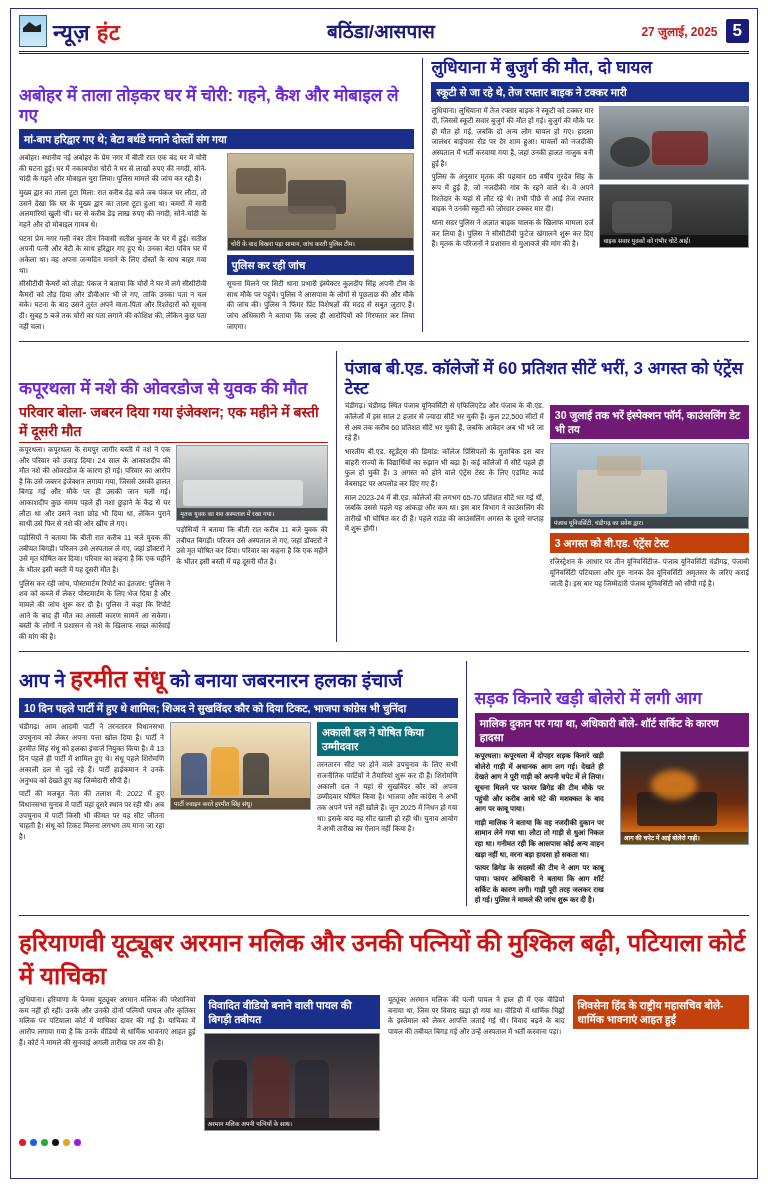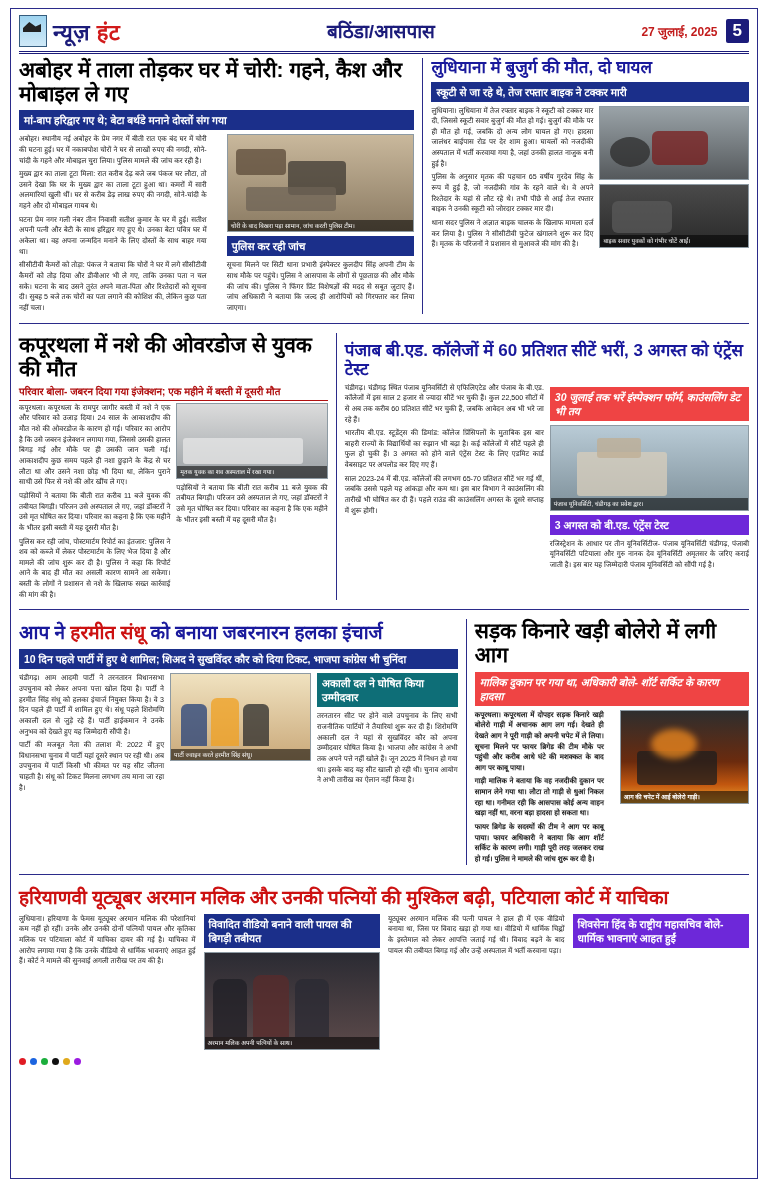--- a/index.html
+++ b/index.html
@@ -13,43 +13,43 @@
   .logo-box{width:26px;height:30px;background:linear-gradient(#9fd4f0,#cfe9f7);border:1px solid #355c7d;position:relative;}
   .logo-box:after{content:"";position:absolute;left:3px;top:6px;width:18px;height:10px;background:#222;clip-path:polygon(0 60%,35% 0,70% 45%,100% 20%,100% 100%,0 100%);}
   .paper-name{font-size:22px;font-weight:bold;color:#1b1b7a;letter-spacing:.5px;}
   .paper-name .red{color:#d11a1a;}
   .mast-center{font-size:19px;font-weight:bold;color:#1b1b7a;}
   .mast-right{display:flex;align-items:center;gap:8px;font-size:12px;font-weight:bold;color:#c21c1c;}
   .page-num{background:#1b1b7a;color:#fff;font-size:17px;padding:0 7px;line-height:24px;border-radius:2px;}
 
   
   .rule{border-top:1px solid #2b2b8a;margin:5px 0;}
-  .hl-red{font-size:21px;font-weight:bold;color:#000000;line-height:1.15;}
+  .hl-red{font-size:17px;font-weight:bold;color:#6d28d9;line-height:1.15;margin-top:28px;}
   .hl-blue{font-size:17px;font-weight:bold;color:#19199c;line-height:1.15;}
   .subbar{background:#1b2f8a;color:#fff;font-size:10.5px;font-weight:bold;padding:3px 5px;margin:4px 0 4px;}
-  .subbar.green{background:#ef4444;font-style:italic;}
-  .subbar.maroon{background:#6d28d9;}
+  .subbar.green{background:#701a75;}
+  .subbar.maroon{background:#c2410c;}
   .subbar.teal{background:#0e6e77;}
-  .kicker{font-size:10px;font-weight:bold;color:#b01010;margin-bottom:2px;}
+  .kicker{font-size:14px;font-weight:bold;color:#b01010;margin-bottom:2px;}
   .body-txt{font-size:7.1px;line-height:1.5;text-align:justify;color:#1a1a1a;}
   .col{box-sizing:border-box;}
   .photo{background:#b9c4cc;border:1px solid #8d9aa3;position:relative;overflow:hidden;}
   .photo .cap{position:absolute;left:0;right:0;bottom:0;background:rgba(0,0,0,.55);color:#fff;font-size:6.2px;padding:2px 3px;line-height:1.25;}
   .sec{padding:4px 0;}
   .flex{display:flex;}
   .ph-dark{position:absolute;inset:0;background:linear-gradient(#4a4a4a,#2a2a2a);}
   .ph-room{position:absolute;inset:0;background:linear-gradient(#c9b89c,#8a7a62);}
   .ph-fire{position:absolute;inset:0;background:linear-gradient(#2e2e2e 0%,#6b2b0e 55%,#c2570f 80%,#f0a633 100%);}
   .ph-bike{position:absolute;inset:0;background:linear-gradient(#9aa3a8,#55595c);}
   .ph-bldg{position:absolute;inset:0;background:linear-gradient(#b9cbd6,#7d8f99);}
   .ph-stage{position:absolute;inset:0;background:linear-gradient(#f0e2c0,#caa97a);}
   .ph-people{position:absolute;inset:0;background:linear-gradient(#2b2b33,#5c4a4a);}
   .blob{position:absolute;border-radius:50%;opacity:.75;}
 
-  .hdr-red-xl{font-size:19px;font-weight:bold;color:#cc1111;}
+  .hdr-red-xl{font-size:24px;font-weight:bold;color:#cc1111;}
   .hdr-blue-xl{font-size:19px;font-weight:bold;color:#19199c;}
 
   .footer-dots{display:flex;gap:4px;align-items:center;padding-top:4px;}
   .footer-dots i{width:7px;height:7px;border-radius:50%;display:inline-block;}
 </style>
 </head>
 <body>
 
 <div class="page">
 <div class="page-inner">
@@ -168,21 +168,21 @@
 
   <div class="flex sec" style="gap:8px;">
 
     <div class="col" style="width:62%;border-right:1px solid #2b2b8a;padding-right:8px;">
       <div>
         <span class="hdr-blue-xl">आप ने </span><span class="hdr-red-xl">हरमीत संधू</span><span class="hdr-blue-xl"> को बनाया जबरनारन हलका इंचार्ज</span>
       </div>
       <div class="subbar">10 दिन पहले पार्टी में हुए थे शामिल; शिअद ने सुखविंदर कौर को दिया टिकट, भाजपा कांग्रेस भी चुनिंदा</div>
       <div class="flex" style="gap:6px;">
         <div class="col" style="width:34%;">
-          <div class="body-txt" style="margin-bottom:3px;">चंडीगढ़। आम आदमी पार्टी ने तरनतारन विधानसभा उपचुनाव को लेकर अपना पत्ता खोल दिया है। पार्टी ने हरमीत सिंह संधू को हलका इंचार्ज नियुक्त किया है। वे 3 दिन पहले ही पार्टी में शामिल हुए थे। संधू पहले शिरोमणि अकाली दल से जुड़े रहे हैं। पार्टी हाईकमान ने उनके अनुभव को देखते हुए यह जिम्मेदारी सौंपी है।</div>
+          <div class="body-txt" style="margin-bottom:3px;">चंडीगढ़। आम आदमी पार्टी ने तरनतारन विधानसभा उपचुनाव को लेकर अपना पत्ता खोल दिया है। पार्टी ने हरमीत सिंह संधू को हलका इंचार्ज नियुक्त किया है। वे 13 दिन पहले ही पार्टी में शामिल हुए थे। संधू पहले शिरोमणि अकाली दल से जुड़े रहे हैं। पार्टी हाईकमान ने उनके अनुभव को देखते हुए यह जिम्मेदारी सौंपी है।</div>
           <div class="body-txt">पार्टी की मजबूत नेता की तलाश में: 2022 में हुए विधानसभा चुनाव में पार्टी यहां दूसरे स्थान पर रही थी। अब उपचुनाव में पार्टी किसी भी कीमत पर यह सीट जीतना चाहती है। संधू को टिकट मिलना लगभग तय माना जा रहा है।</div>
         </div>
         <div class="col" style="width:33%;">
           <div class="photo" style="height:86px;">
             <div class="ph-stage"></div>
             <div class="blob" style="left:10px;top:30px;width:26px;height:42px;background:#24407a;border-radius:6px 6px 0 0;"></div>
             <div class="blob" style="left:40px;top:24px;width:28px;height:48px;background:#f0a020;border-radius:6px 6px 0 0;"></div>
             <div class="blob" style="left:72px;top:30px;width:26px;height:42px;background:#2b2b2b;border-radius:6px 6px 0 0;"></div>
             <div class="cap">पार्टी ज्वाइन करते हरमीत सिंह संधू।</div>
           </div>

